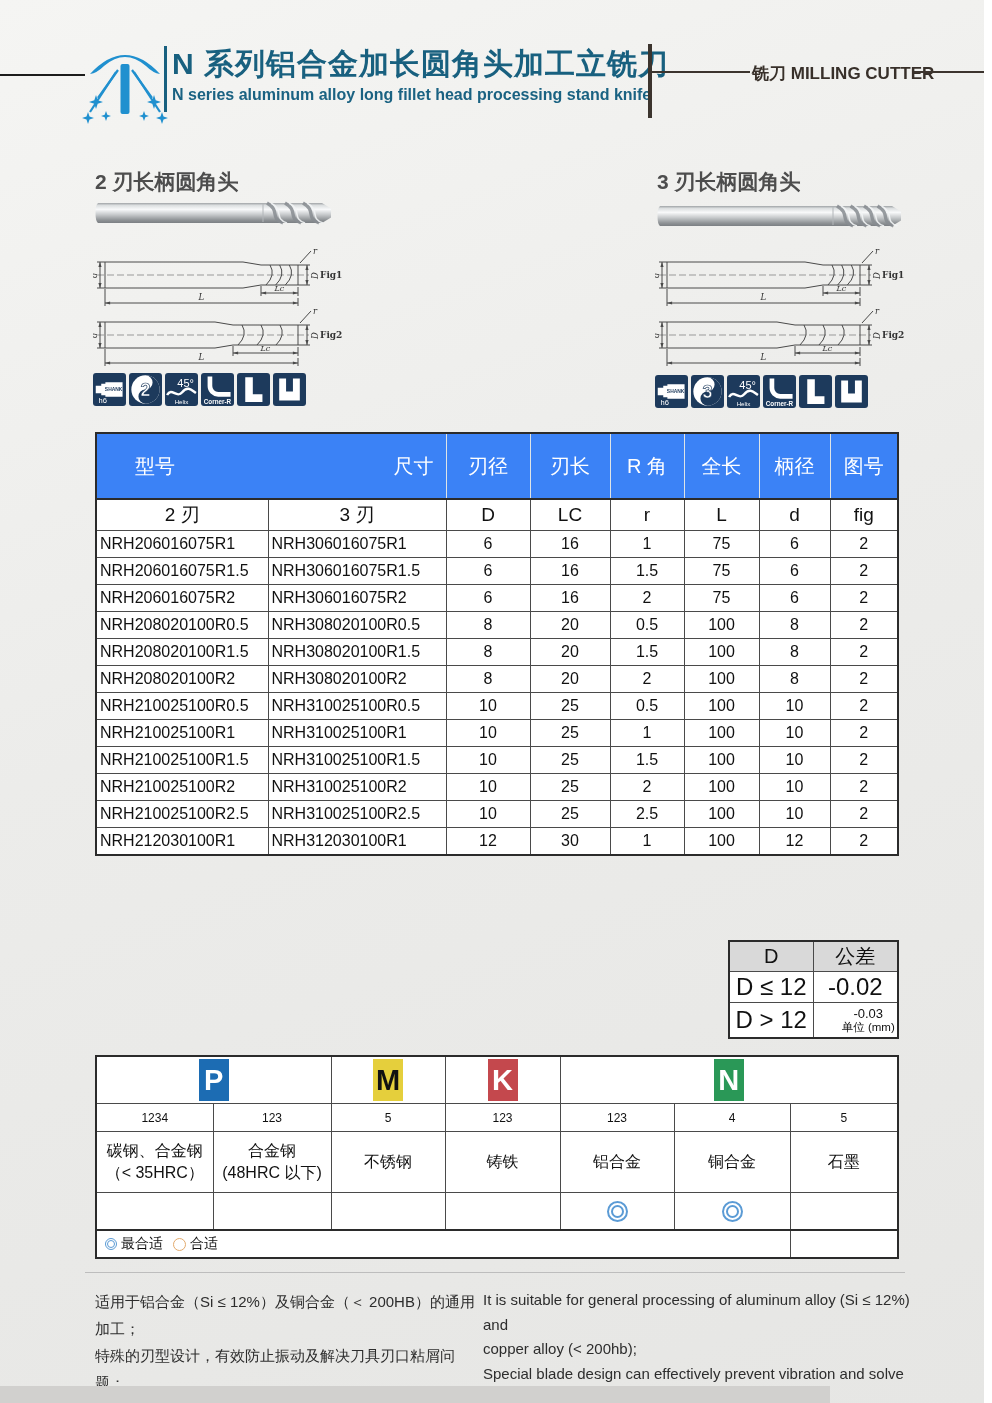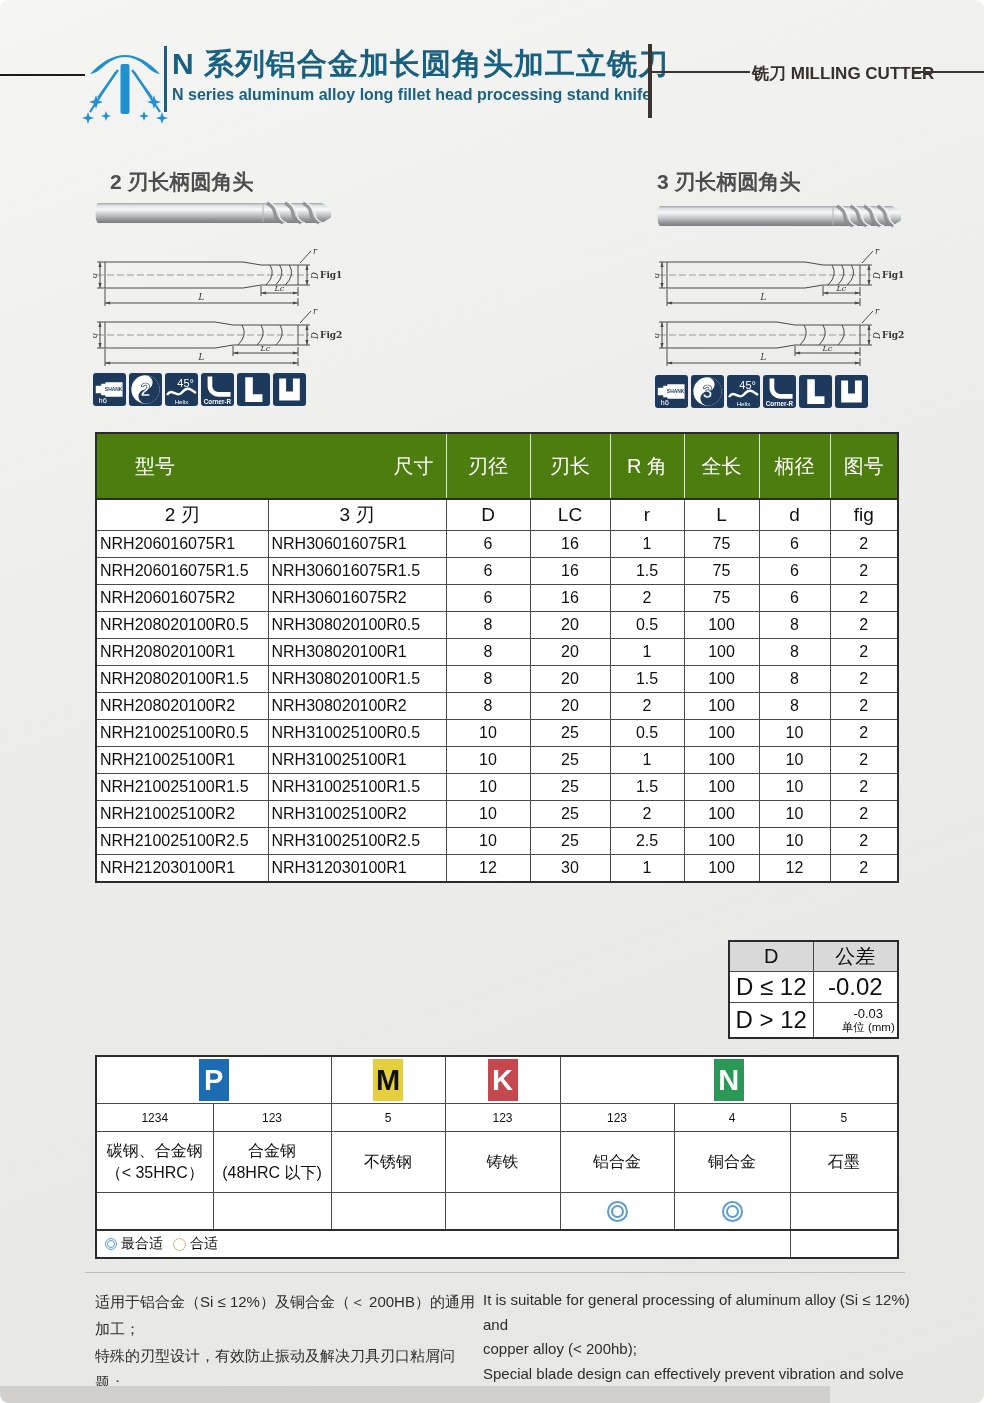--- a/index.html
+++ b/index.html
@@ -1,18 +1,18 @@
 <!DOCTYPE html>
 <html><head>
 <meta charset="utf-8">
 <style>
   html,body{margin:0;padding:0;}
   body{font-family:"Liberation Sans",sans-serif;}
   .page{position:relative;width:984px;height:1403px;overflow:hidden;
-        background:linear-gradient(160deg,#f5f5f3 0%,#ececea 45%,#e6e6e4 100%);border-radius:9px;}
+        background:linear-gradient(160deg,#f5f5f3 0%,#ececea 45%,#e6e6e4 100%);}
   .abs{position:absolute;}
 
   
   .topline{position:absolute;left:0;top:74px;width:85px;height:2px;background:#1c1c1c;}
   .title-bar{position:absolute;left:164px;top:46px;width:3px;height:66px;background:#18607f;}
   .page-title{position:absolute;left:172px;top:44px;font-size:30px;font-weight:bold;color:#18607f;letter-spacing:1px;white-space:nowrap;}
   .page-subtitle{position:absolute;left:172px;top:86px;font-size:16px;font-weight:bold;color:#1a6282;white-space:nowrap;}
   .title-bar-right{position:absolute;left:648px;top:44px;width:4px;height:74px;background:#3c342e;}
   .mc-line{position:absolute;top:71px;height:2px;background:#3c342e;}
   .mc-text{position:absolute;left:752px;top:62px;font-size:17px;font-weight:bold;color:#38302a;letter-spacing:0px;white-space:nowrap;}
@@ -20,21 +20,21 @@
   
   .section-title{position:absolute;font-size:21px;font-weight:bold;color:#4d4d4d;white-space:nowrap;}
   .badges{position:absolute;display:flex;gap:3px;}
   .bdg{width:33px;height:33px;background:#1d3a5c;border-radius:3px;display:inline-block;}
   .bdg svg{width:33px;height:33px;display:block;}
 
   
   table{border-collapse:collapse;table-layout:fixed;background:#fff;position:absolute;}
   .spec{left:95px;top:432px;width:802px;border:2px solid #2b2b2b;}
   .spec th,.spec td{border:1px solid #4a4a4a;padding:0;}
-  .spec thead tr.main th{background:#4d7c0f;color:#fff;font-size:20px;font-weight:normal;height:64px;border:1px solid #dfe4e6;border-bottom:2px solid #2b2b2b;}
+  .spec thead tr.main th{background:#3b82f6;color:#fff;font-size:20px;font-weight:normal;height:64px;border:1px solid #dfe4e6;border-bottom:2px solid #2b2b2b;}
   .spec thead tr.sub th{font-weight:normal;font-size:19px;height:30px;color:#111;}
   .corner-cell{position:relative;background:#1e5c7d;
      background-image:linear-gradient(to top right,transparent calc(50% - 1px),#f2f4f5 calc(50% - 1px),#f2f4f5 calc(50% + 1px),transparent calc(50% + 1px));}
   .corner-cell .m{position:absolute;left:38px;top:50%;transform:translateY(-50%);}
   .corner-cell .s{position:absolute;right:12px;top:50%;transform:translateY(-50%);}
   .spec tbody td{height:26px;font-size:16px;text-align:center;color:#111;}
   .spec tbody td.model{text-align:left;padding-left:3px;letter-spacing:0px;}
 
   
   .tol{left:728px;top:940px;width:169px;border:2px solid #2b2b2b;}
@@ -97,21 +97,21 @@
   </div>
 
   <div class="title-bar"></div>
   <div class="page-title">N 系列铝合金加长圆角头加工立铣刀</div>
   <div class="page-subtitle">N series aluminum alloy long fillet head processing stand knife</div>
   <div class="title-bar-right"></div>
   <div class="mc-line" style="left:652px;width:98px;"></div>
   <div class="mc-text">铣刀 MILLING CUTTER</div>
   <div class="mc-line" style="left:914px;width:78px;"></div>
 
-  <div class="section-title" style="left:110px;top:168px;">2 刃长柄圆角头</div>
+  <div class="section-title" style="left:95px;top:168px;">2 刃长柄圆角头</div>
   <div class="section-title" style="left:657px;top:168px;">3 刃长柄圆角头</div>
 
   <div class="abs" style="left:95px;top:198px;" id="photoL"><svg width="240" height="30" viewBox="0 0 240 30">
   <defs>
           <linearGradient id="mgL" x1="0" y1="0" x2="0" y2="1">
     <stop offset="0" stop-color="#9fa3a6"></stop>
             <stop offset="0.12" stop-color="#dcdfe0"></stop>
     <stop offset="0.32" stop-color="#f8f9fa"></stop>
             <stop offset="0.58" stop-color="#c7cacc"></stop>
     <stop offset="0.85" stop-color="#8f9396"></stop>
@@ -445,30 +445,20 @@
           <td class="model">NRH208020100R0.5</td>
           <td class="model">NRH308020100R0.5</td>
           <td>8</td>
           <td>20</td>
           <td>0.5</td>
           <td>100</td>
           <td>8</td>
           <td>2</td>
         </tr>
         <tr>
-          <td class="model">NRH208020100R1</td>
-          <td class="model">NRH308020100R1</td>
-          <td>8</td>
-          <td>20</td>
-          <td>1</td>
-          <td>100</td>
-          <td>8</td>
-          <td>2</td>
-        </tr>
-        <tr>
           <td class="model">NRH208020100R1.5</td>
           <td class="model">NRH308020100R1.5</td>
           <td>8</td>
           <td>20</td>
           <td>1.5</td>
           <td>100</td>
           <td>8</td>
           <td>2</td>
         </tr>
         <tr>

